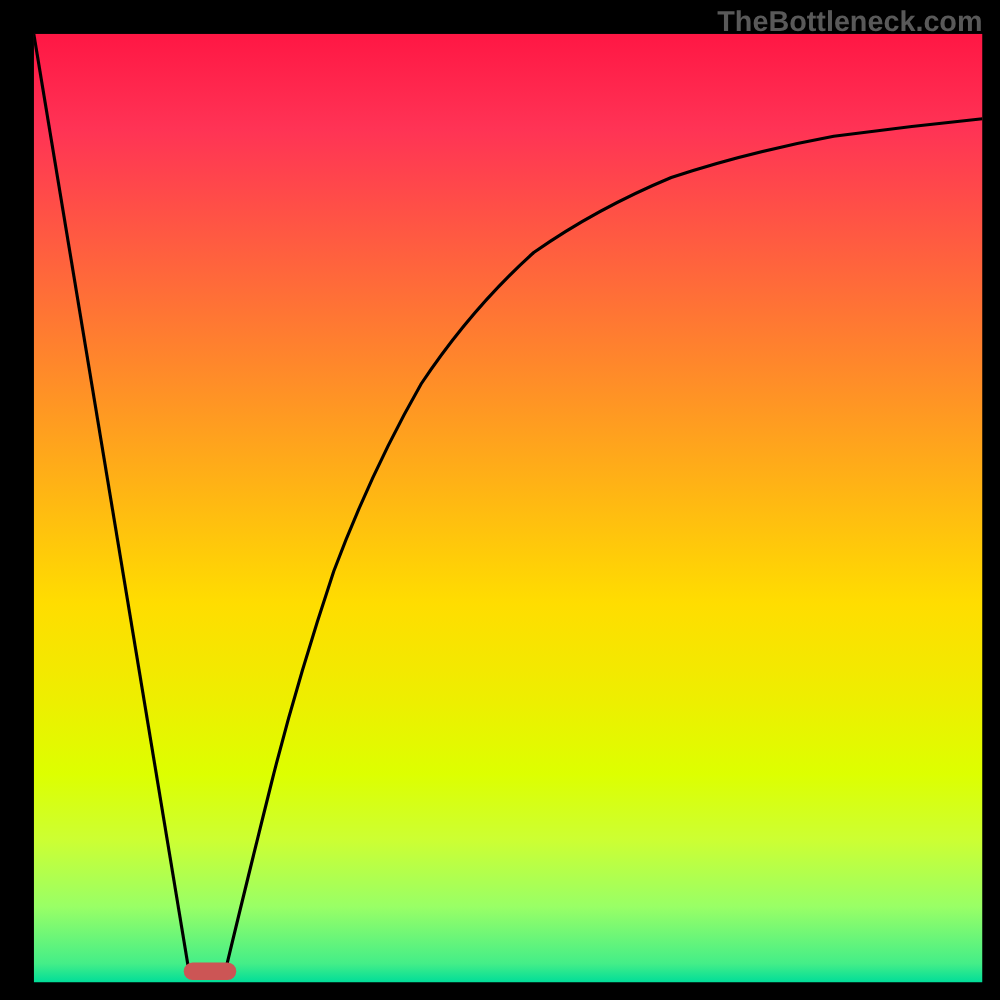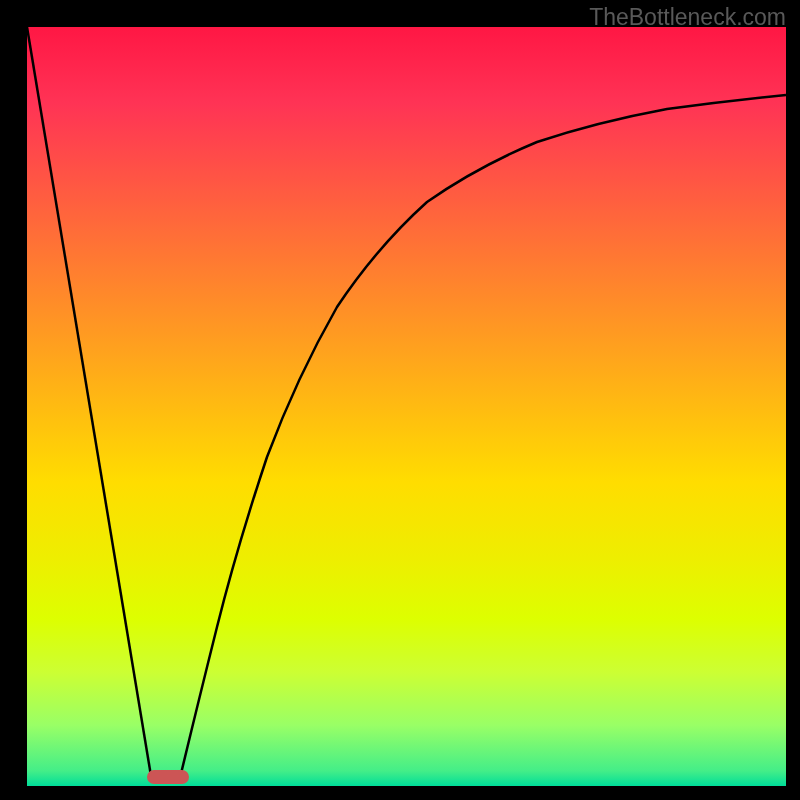--- a/index.html
+++ b/index.html
@@ -35,21 +35,21 @@
         #44ee88 98%,
         #00dd99 100%
       );
     }
     .watermark {
       position: absolute;
       top: 4px;
       right: 14px;
       font-family: Arial, sans-serif;
       font-size: 23px;
-      font-weight: normal;
+      font-weight: bold;
       color: #595959;
       z-index: 10;
     }
     .bottom-border {
       position: absolute;
       left: 0;
       bottom: 0;
       width: 800px;
       height: 14px;
       background: #000;

